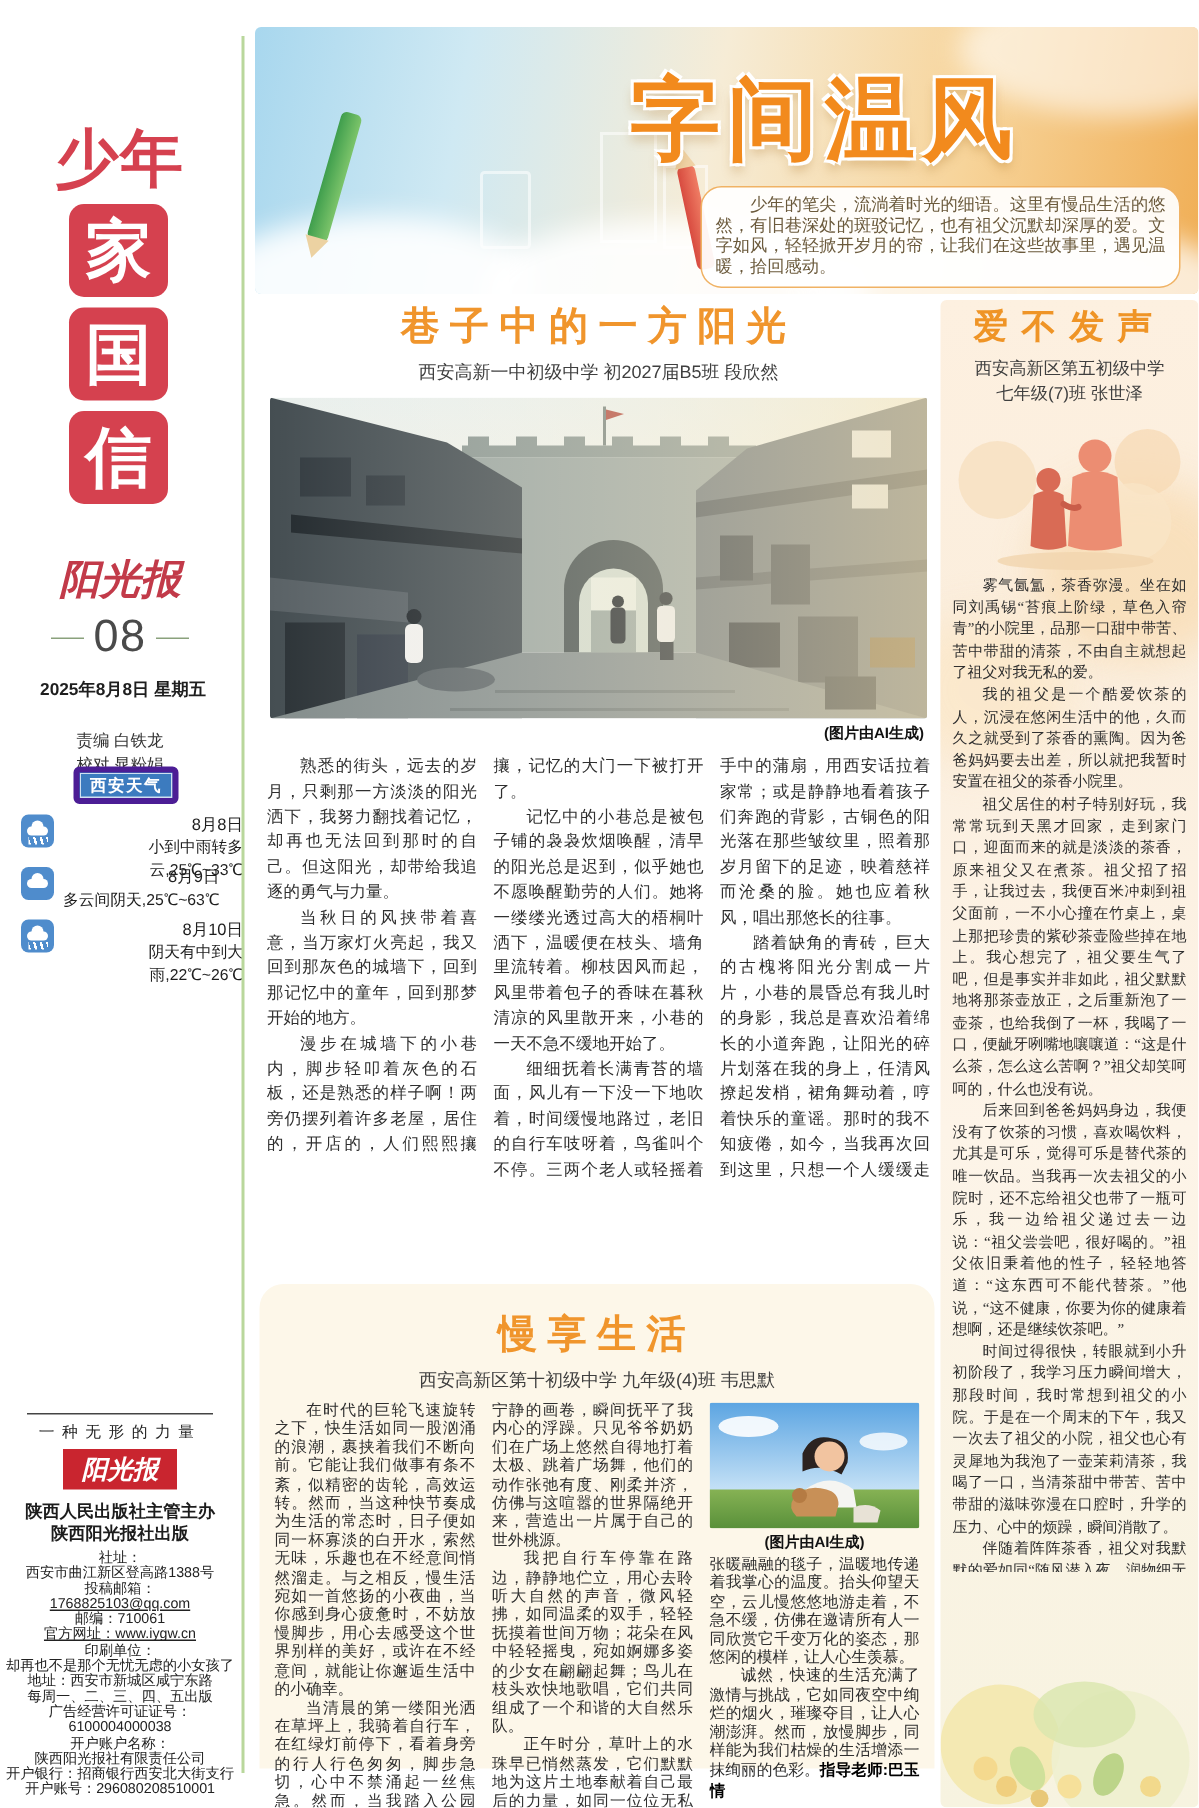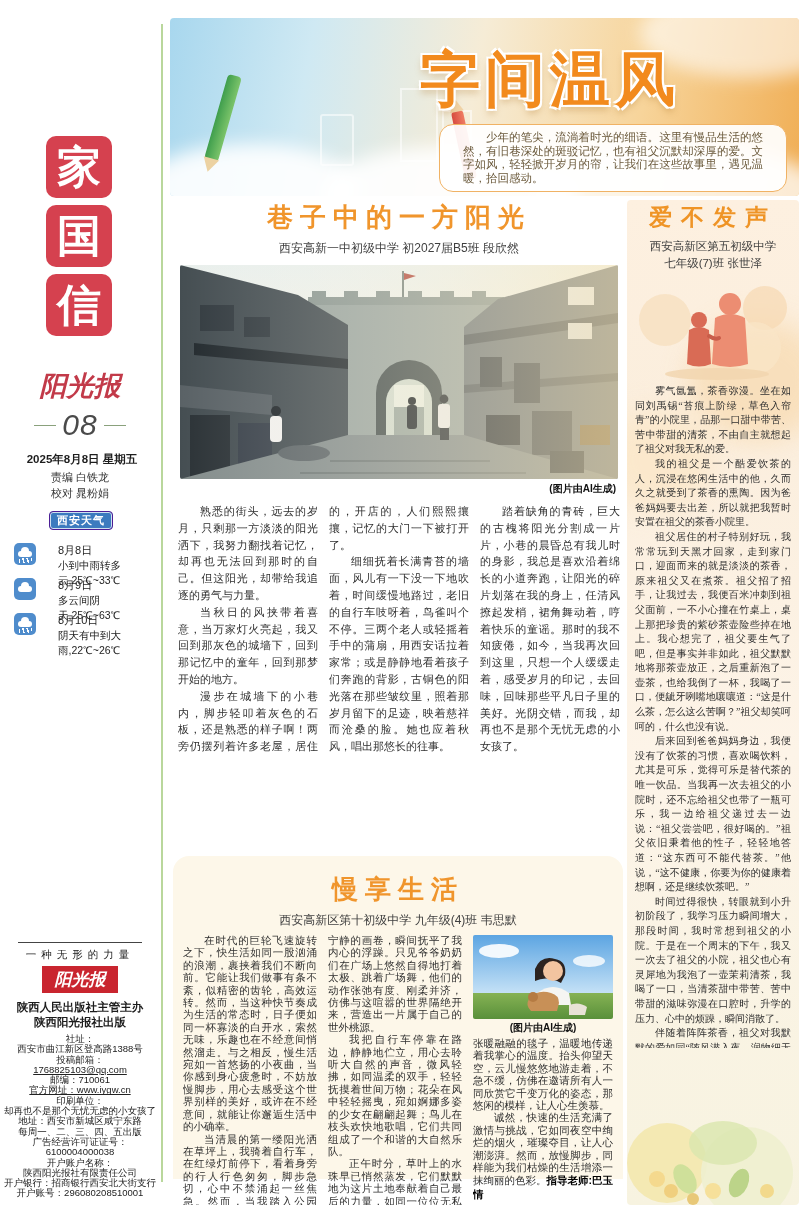--- a/index.html
+++ b/index.html
@@ -11,32 +11,32 @@
   .masthead-top{position:absolute;top:84px;left:0;width:160px;text-align:center;
     font-size:42px;font-weight:900;color:#d5414f;letter-spacing:1px;line-height:44px;}
   .char-block{position:absolute;left:46px;width:66px;height:62px;background:#d5414f;
     border-radius:10px;color:#fff;font-size:44px;font-weight:900;display:flex;
     align-items:center;justify-content:center;font-family:"Liberation Sans",sans-serif;}
   .cb1{top:136px}.cb2{top:205px}.cb3{top:274px}
   .brand-script{position:absolute;top:368px;left:0;width:160px;text-align:center;
     color:#c23a49;font-size:27px;font-weight:bold;font-style:italic;
     font-family:"Liberation Serif",serif;}
   .pageno-row{position:absolute;top:408px;left:0;width:160px;display:flex;
-    align-items:center;justify-content:center;gap:6px;font-style:italic;}
+    align-items:center;justify-content:center;gap:6px;}
   .pageno-row .ln{width:22px;height:1px;background:#8aa17c;}
   .pageno{font-size:30px;color:#4a4a4a;letter-spacing:1px;}
   .date-line{position:absolute;top:452px;left:0;width:164px;text-align:center;
     font-size:11.5px;font-weight:bold;color:#1e1e1e;}
-  .ed{position:absolute;left:0;width:160px;text-align:center;font-size:11px;color:#333;}
+  .ed{position:absolute;left:0;width:160px;text-align:center;font-size:11px;color:#333;margin-top:16px;}
   .ed1{top:470px}.ed2{top:486px}
   .weather-badge{position:absolute;top:511px;left:49px;width:62px;height:17px;
-    background:#3c7bbf;border:1px solid #4c1d95;border-radius:4px;color:#fff;
+    background:#3c7bbf;border:4px solid #4c1d95;border-radius:4px;color:#fff;
     font-size:11px;font-weight:bold;display:flex;align-items:center;justify-content:center;
     letter-spacing:1px;box-shadow:0 0 0 1px #cfe0f0 inset;}
-  .witem{position:absolute;left:14px;width:148px;display:flex;gap:22px;}
+  .witem{position:absolute;left:14px;width:148px;display:flex;gap:6px;text-align:right;}
   .wi1{top:542px}.wi2{top:577px}.wi3{top:612px}
   .wicon{width:22px;height:22px;border-radius:5px;background:#4f8ccc;position:relative;flex:none;margin-top:1px;}
   .wicon::before{content:"";position:absolute;left:4px;top:8px;width:14px;height:6px;background:#fff;border-radius:4px;}
   .wicon::after{content:"";position:absolute;left:7px;top:4px;width:8px;height:8px;background:#fff;border-radius:50%;}
   .wicon .drops{position:absolute;left:5px;top:15px;width:13px;height:5px;
     background:repeating-linear-gradient(75deg,#fff 0 1.5px,transparent 1.5px 4.2px);}
   .wtext{line-height:14px;}
   .wdate{font-size:11px;color:#1e1e1e;}
   .wdesc{font-size:10.5px;color:#1e1e1e;}
   .slogan-rule{position:absolute;top:942px;left:18px;width:124px;height:1px;background:#444;}
@@ -72,21 +72,21 @@
   .pencil-green::after{content:"";position:absolute;left:-1px;top:86px;border-left:8px solid transparent;
     border-right:8px solid transparent;border-top:14px solid #ecd2a2;}
   .pencil-red{left:288px;top:92px;width:12px;height:70px;transform:rotate(-12deg);
     background:linear-gradient(90deg,#d84b40,#ef7d64);}
   .pencil-red::before{content:"";position:absolute;left:-1px;top:-13px;border-left:7px solid transparent;
     border-right:7px solid transparent;border-bottom:14px solid #f0d3a6;}
   .banner-title{position:absolute;left:190px;top:22px;width:380px;text-align:center;
     font-size:60px;font-weight:900;color:#f28a1d;letter-spacing:5px;
     text-shadow:-2px -2px 0 #fff,2px -2px 0 #fff,-2px 2px 0 #fff,2px 2px 0 #fff,0 5px 7px rgba(170,110,30,.35);}
   .banner-intro{position:absolute;right:12px;top:106px;width:300px;background:rgba(255,255,255,.93);
-    border:1.5px solid #f0b264;border-radius:14px;padding:6px 23px;
+    border:1.5px solid #f0b264;border-radius:14px;padding:6px 9px;
     font-size:11.5px;line-height:13.6px;color:#6b5a3c;text-align:justify;
     font-family:"Liberation Serif",serif;}
   .banner-intro p{margin:0;text-indent:2em;}
 
   
   .art1{position:absolute;left:178px;top:200px;width:442px;}
   .a-title{ text-align:center;font-size:26px;color:#f0952c;font-weight:bold;letter-spacing:7px;margin:0;}
   .a-byline{text-align:center;font-size:12px;color:#3f3f3f;margin-top:5px;}
   .a1-photo{margin:8px 2px 0;width:438px;height:214px;overflow:hidden;border-radius:2px;}
   .caption{text-align:right;font-size:10px;font-weight:bold;color:#111;margin:3px 4px 0;}
@@ -122,20 +122,21 @@
   .a2-illust{position:relative;margin:6px auto 0;width:156px;height:102px;}
   .a2-body{position:relative;padding:4px 8px 0;font-size:10px;line-height:14.6px;height:664px;overflow:hidden;}
   .a2-flower{position:absolute;left:0;bottom:0;width:172px;height:122px;}
 </style>
 </head>
 <body>
 
 <div class="page">
 
   <aside class="sidebar">
+    <div class="masthead-top">少年</div>
     <div class="char-block cb1">家</div>
     <div class="char-block cb2">国</div>
     <div class="char-block cb3">信</div>
     <div class="brand-script">阳光报</div>
     <div class="pageno-row">
       <span class="ln"></span>
       <span class="pageno">08</span>
       <span class="ln"></span>
     </div>
     <div class="date-line">2025年8月8日 星期五</div>
@@ -267,20 +268,21 @@
         <rect x="370" y="186" width="34" height="22" fill="#3a4246"></rect>
         <rect x="400" y="160" width="30" height="20" fill="#7d6a45"></rect>
         <rect width="438" height="214" fill="url(#warm1)"></rect>
       </svg>
     </div>
     <div class="caption">(图片由AI生成)</div>
     <div class="a1-body body-text">
         <p>熟悉的街头，远去的岁月，只剩那一方淡淡的阳光洒下，我努力翻找着记忆，却再也无法回到那时的自己。但这阳光，却带给我追逐的勇气与力量。</p>
         <p>当秋日的风挟带着喜意，当万家灯火亮起，我又回到那灰色的城墙下，回到那记忆中的童年，回到那梦开始的地方。</p>
         <p>漫步在城墙下的小巷内，脚步轻叩着灰色的石板，还是熟悉的样子啊！两旁仍摆列着许多老屋，居住的，开店的，人们熙熙攘攘，记忆的大门一下被打开了。</p>
+        <p>记忆中的小巷总是被包子铺的袅袅炊烟唤醒，清早的阳光总是迟到，似乎她也不愿唤醒勤劳的人们。她将一缕缕光透过高大的梧桐叶洒下，温暖便在枝头、墙角里流转着。柳枝因风而起，风里带着包子的香味在暮秋清凉的风里散开来，小巷的一天不急不缓地开始了。</p>
         <p>细细抚着长满青苔的墙面，风儿有一下没一下地吹着，时间缓慢地路过，老旧的自行车吱呀着，鸟雀叫个不停。三两个老人或轻摇着手中的蒲扇，用西安话拉着家常；或是静静地看着孩子们奔跑的背影，古铜色的阳光落在那些皱纹里，照着那岁月留下的足迹，映着慈祥而沧桑的脸。她也应着秋风，唱出那悠长的往事。</p>
         <p>踏着缺角的青砖，巨大的古槐将阳光分割成一片片，小巷的晨昏总有我儿时的身影，我总是喜欢沿着绵长的小道奔跑，让阳光的碎片划落在我的身上，任清风撩起发梢，裙角舞动着，哼着快乐的童谣。那时的我不知疲倦，如今，当我再次回到这里，只想一个人缓缓走着，感受岁月的印记，去回味，回味那些平凡日子里的美好。光阴交错，而我，却再也不是那个无忧无虑的小女孩了。</p>
       </div>
   </section>
 
   <section class="art3">
     <h2 class="a-title a3-title">慢享生活</h2>
     <div class="a-byline">西安高新区第十初级中学 九年级(4)班 韦思默</div>
     <div class="a3-cols">
       <div class="a3-left body-text">

